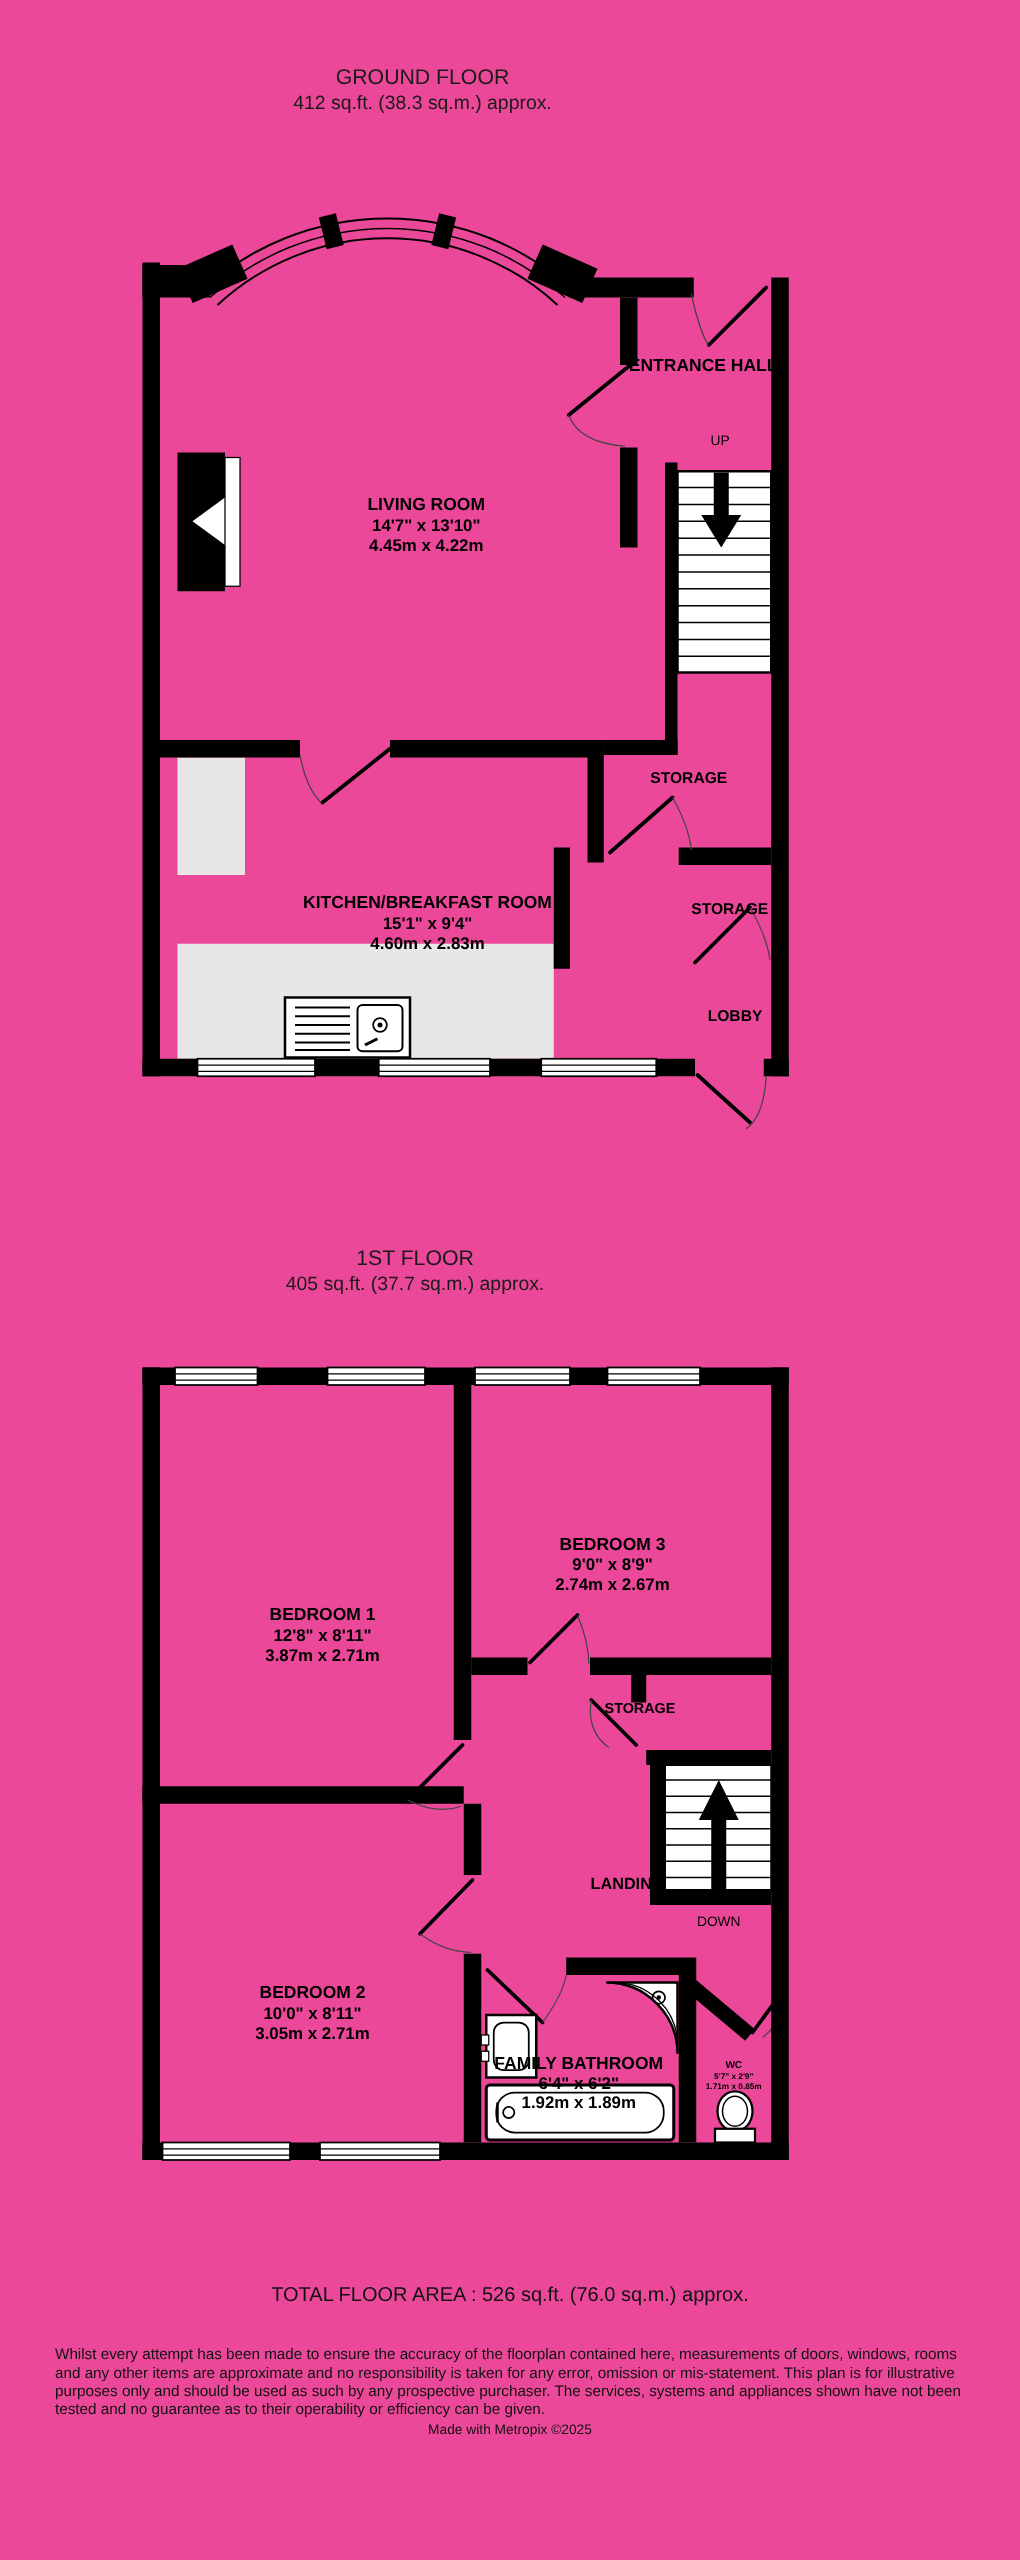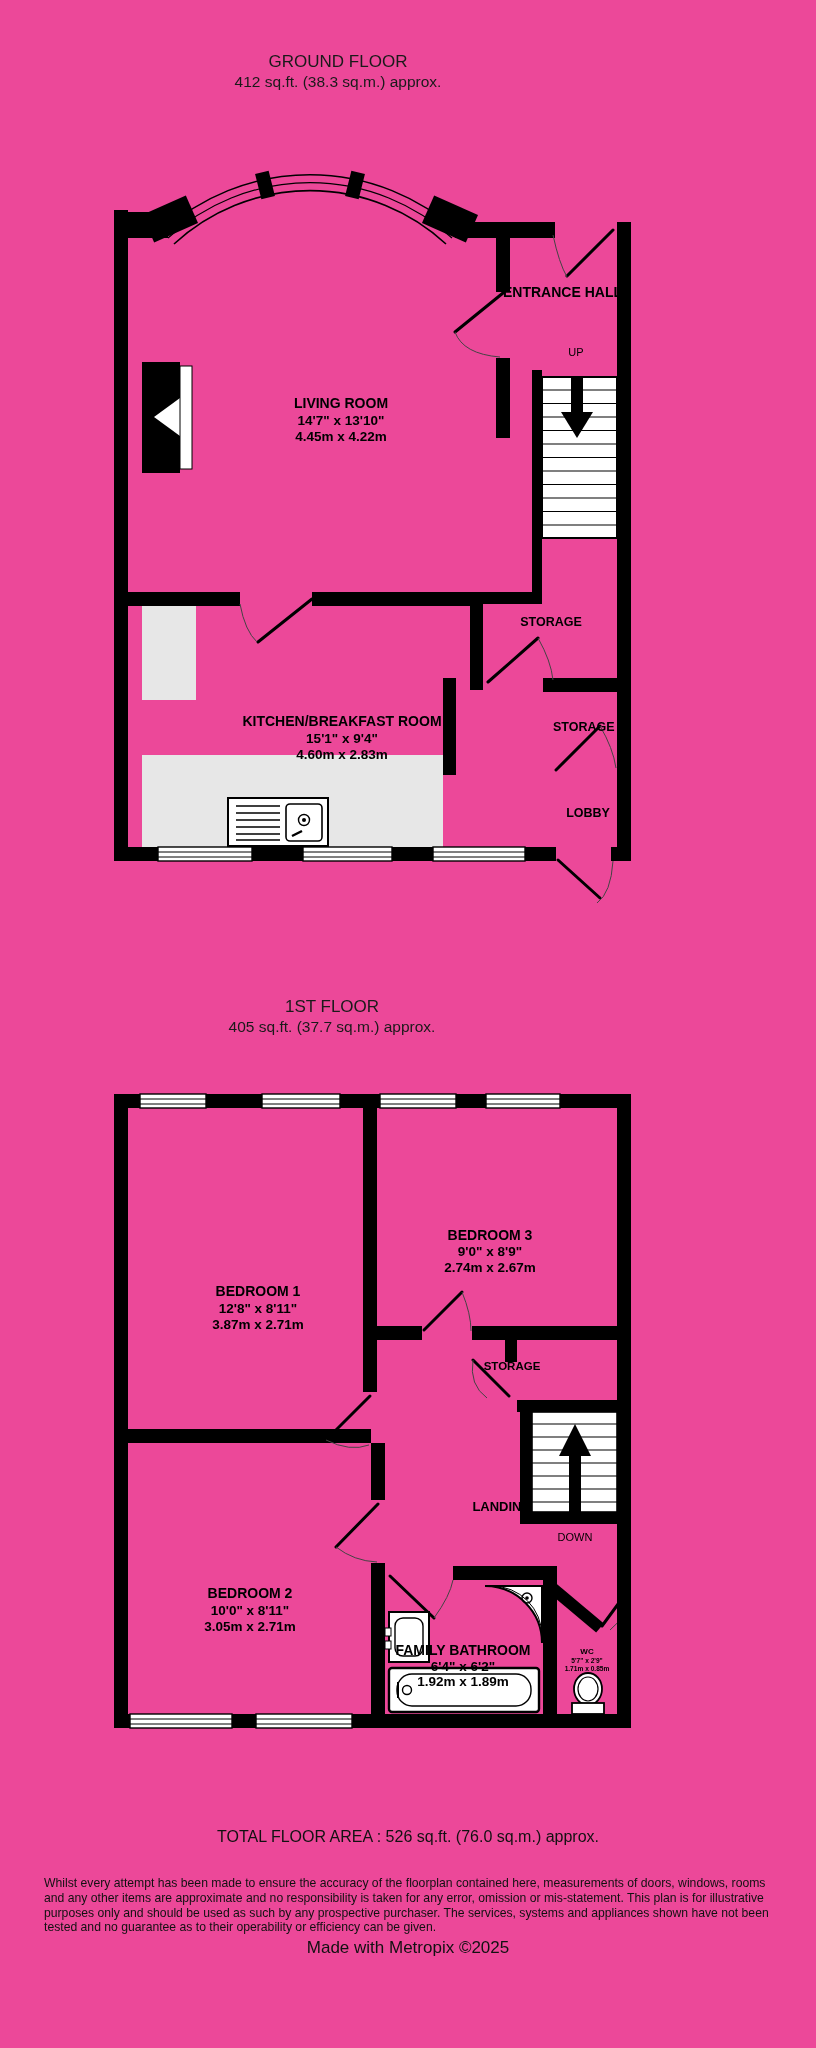--- a/index.html
+++ b/index.html
@@ -16,21 +16,21 @@
   .wall{fill:#000;}
   .doorleaf{stroke:#000;stroke-width:3;stroke-linecap:round;}
   .swing{stroke:#444;stroke-width:1;fill:none;}
   .winline{stroke:#000;stroke-width:1;}
   .fixture{fill:#fff;stroke:#000;}
   #footer-total{position:absolute;left:0;top:1828px;width:816px;text-align:center;
     font-size:16px;color:#111;}
   #footer-disclaimer{position:absolute;left:44px;top:1858px;width:728px;text-align:left;
     font-size:12.2px;line-height:14.8px;color:#111;margin-top:18px;}
   #footer-credit{position:absolute;left:0;top:1938px;width:816px;text-align:center;
-    font-size:17px;color:#111;}
+    font-size:11px;color:#111;}
 </style>
 </head>
 <body>
 
 <div id="page">
 
 <svg width="816" height="2048" viewBox="0 0 816 2048">
 
   <text class="floor-title" x="338" y="67" text-anchor="middle">GROUND FLOOR</text>
   <text class="floor-sub" x="338" y="87" text-anchor="middle">412 sq.ft. (38.3 sq.m.) approx.</text>

